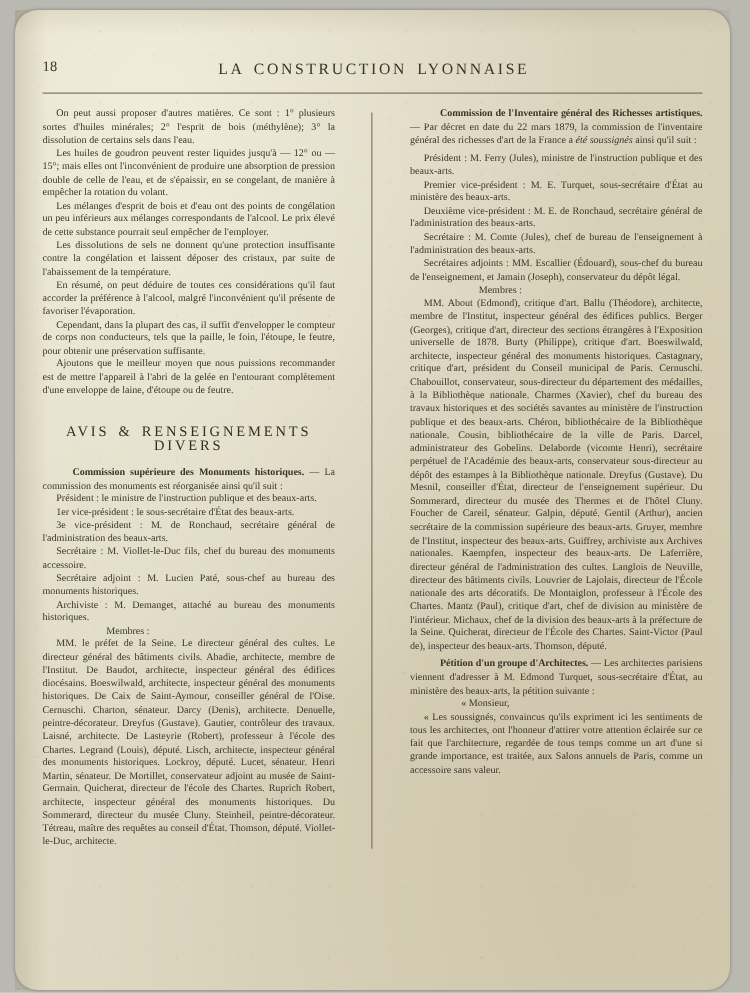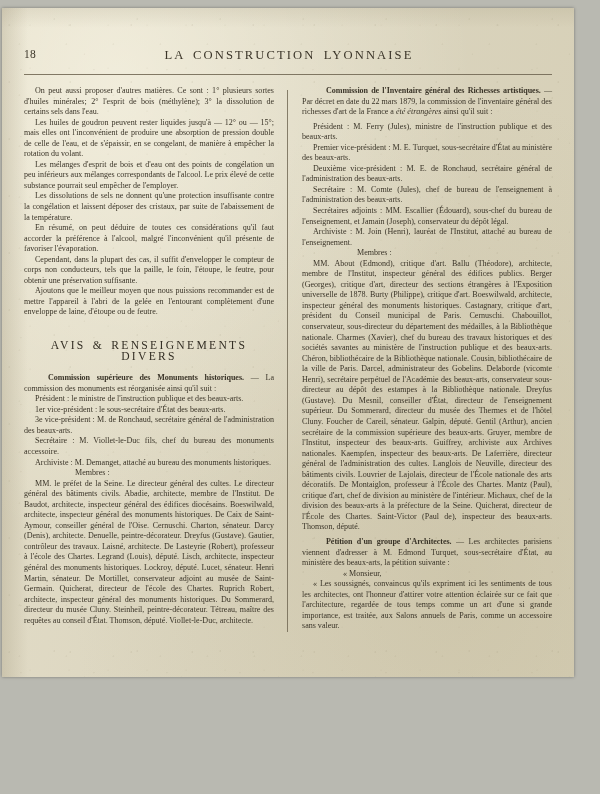--- a/index.html
+++ b/index.html
@@ -8,30 +8,31 @@
   }
   body {
     width: 600px;
     height: 794px;
     background: #b9b9b1;
     font-family: "Liberation Serif", serif;
     overflow: hidden;
   }
   #page {
     position: absolute;
-    left: 2px;
+    left: 12px;
     top: 8px;
     width: 572px;
-    height: 669px;
+    height: 784px;
     background: #ded8c3;
     background-image:
       radial-gradient(ellipse at 20% 12%, rgba(255,252,238,0.55) 0%, rgba(255,252,238,0) 55%),
       radial-gradient(ellipse at 80% 85%, rgba(188,178,146,0.35) 0%, rgba(188,178,146,0) 60%),
       linear-gradient(100deg, #e3ddc8 0%, #dbd5bf 45%, #d6cfb6 100%);
     box-shadow: 0 0 3px rgba(0,0,0,0.35);
+    border-radius: 18px;
   }
   
   #grain {
     position: absolute;
     inset: 0;
     pointer-events: none;
     opacity: .30;
     background-image:
       radial-gradient(circle at 12% 30%, rgba(120,108,78,.30) 0 .6px, transparent 1.2px),
       radial-gradient(circle at 63% 14%, rgba(120,108,78,.26) 0 .6px, transparent 1.2px),
@@ -86,21 +87,21 @@
     opacity: .85;
   }
 
   
   #columns {
     position: absolute;
     left: 22px;
     top: 78px;
     width: 528px;
     display: flex;
-    gap: 0;
+    gap: 16px;
   }
   .col {
     width: 250px;
     font-size: 8.05px;
     line-height: 10.55px;
     color: #3a3428;
     text-align: justify;
     text-justify: inter-word;
     hyphens: manual;
   }
@@ -172,39 +173,39 @@
       <p class="para">Ajoutons que le meilleur moyen que nous puissions recommander est de mettre l'appareil à l'abri de la gelée en l'entourant complètement d'une enveloppe de laine, d'étoupe ou de feutre.</p>
 
       <h2 class="section-head">AVIS &amp; RENSEIGNEMENTS DIVERS</h2>
 
       <p class="para"><span class="lead">Commission supérieure des Monuments historiques.</span><span> — La commission des monuments est réorganisée ainsi qu'il suit :</span></p>
 
       <p class="para">Président : le ministre de l'instruction publique et des beaux-arts.</p>
       <p class="para">1er vice-président : le sous-secrétaire d'État des beaux-arts.</p>
       <p class="para">3e vice-président : M. de Ronchaud, secrétaire général de l'administration des beaux-arts.</p>
       <p class="para">Secrétaire : M. Viollet-le-Duc fils, chef du bureau des monuments accessoire.</p>
+      <p class="para">Secrétaire adjoint : M. Lucien Paté, sous-chef au bureau des monuments historiques.</p>
       <p class="para">Archiviste : M. Demanget, attaché au bureau des monuments historiques.</p>
 
       <p class="para members-label">Membres :</p>
       <p class="para">MM. le préfet de la Seine. Le directeur général des cultes. Le directeur général des bâtiments civils. Abadie, architecte, membre de l'Institut. De Baudot, architecte, inspecteur général des édifices diocésains. Boeswilwald, architecte, inspecteur général des monuments historiques. De Caix de Saint-Aymour, conseiller général de l'Oise. Cernuschi. Charton, sénateur. Darcy (Denis), architecte. Denuelle, peintre-décorateur. Dreyfus (Gustave). Gautier, contrôleur des travaux. Laisné, architecte. De Lasteyrie (Robert), professeur à l'école des Chartes. Legrand (Louis), député. Lisch, architecte, inspecteur général des monuments historiques. Lockroy, député. Lucet, sénateur. Henri Martin, sénateur. De Mortillet, conservateur adjoint au musée de Saint-Germain. Quicherat, directeur de l'école des Chartes. Ruprich Robert, architecte, inspecteur général des monuments historiques. Du Sommerard, directeur du musée Cluny. Steinheil, peintre-décorateur. Tétreau, maître des requêtes au conseil d'État. Thomson, député. Viollet-le-Duc, architecte.</p>
     </div>
 
     <div id="gutter"></div>
 
     <div class="col right">
-      <p class="para"><span class="lead">Commission de l'Inventaire général des Richesses artistiques.</span><span> — Par décret en date du 22 mars 1879, la commission de l'inventaire général des richesses d'art de la France a </span><span class="ital">été étrangères</span><span> ainsi qu'il suit :</span></p>
+      <p class="para"><span class="lead">Commission de l'Inventaire général des Richesses artistiques.</span><span> — Par décret en date du 22 mars 1879, la commission de l'inventaire général des richesses d'art de la France a </span><span class="ital">été soussignés</span><span> ainsi qu'il suit :</span></p>
 
       <div class="gap-small"></div>
 
       <p class="para">Président : M. Ferry (Jules), ministre de l'instruction publique et des beaux-arts.</p>
       <p class="para">Premier vice-président : M. E. Turquet, sous-secrétaire d'État au ministère des beaux-arts.</p>
       <p class="para">Deuxième vice-président : M. E. de Ronchaud, secrétaire général de l'administration des beaux-arts.</p>
       <p class="para">Secrétaire : M. Comte (Jules), chef de bureau de l'enseignement à l'administration des beaux-arts.</p>
       <p class="para">Secrétaires adjoints : MM. Escallier (Édouard), sous-chef du bureau de l'enseignement, et Jamain (Joseph), conservateur du dépôt légal.</p>
-      <p class="para">Archiviste : M. Join (Henri), lauréat de l'Institut, attaché au bureau de l'enseignement.</p>
 
       <p class="para members-label r">Membres :</p>
       <p class="para">MM. About (Edmond), critique d'art. Ballu (Théodore), architecte, membre de l'Institut, inspecteur général des édifices publics. Berger (Georges), critique d'art, directeur des sections étrangères à l'Exposition universelle de 1878. Burty (Philippe), critique d'art. Boeswilwald, architecte, inspecteur général des monuments historiques. Castagnary, critique d'art, président du Conseil municipal de Paris. Cernuschi. Chabouillot, conservateur, sous-directeur du département des médailles, à la Bibliothèque nationale. Charmes (Xavier), chef du bureau des travaux historiques et des sociétés savantes au ministère de l'instruction publique et des beaux-arts. Chéron, bibliothécaire de la Bibliothèque nationale. Cousin, bibliothécaire de la ville de Paris. Darcel, administrateur des Gobelins. Delaborde (vicomte Henri), secrétaire perpétuel de l'Académie des beaux-arts, conservateur sous-directeur au dépôt des estampes à la Bibliothèque nationale. Dreyfus (Gustave). Du Mesnil, conseiller d'État, directeur de l'enseignement supérieur. Du Sommerard, directeur du musée des Thermes et de l'hôtel Cluny. Foucher de Careil, sénateur. Galpin, député. Gentil (Arthur), ancien secrétaire de la commission supérieure des beaux-arts. Gruyer, membre de l'Institut, inspecteur des beaux-arts. Guiffrey, archiviste aux Archives nationales. Kaempfen, inspecteur des beaux-arts. De Laferrière, directeur général de l'administration des cultes. Langlois de Neuville, directeur des bâtiments civils. Louvrier de Lajolais, directeur de l'École nationale des arts décoratifs. De Montaiglon, professeur à l'École des Chartes. Mantz (Paul), critique d'art, chef de division au ministère de l'intérieur. Michaux, chef de la division des beaux-arts à la préfecture de la Seine. Quicherat, directeur de l'École des Chartes. Saint-Victor (Paul de), inspecteur des beaux-arts. Thomson, député.</p>
 
       <div class="gap-small"></div>
 
       <p class="para"><span class="lead">Pétition d'un groupe d'Architectes.</span><span> — Les architectes parisiens viennent d'adresser à M. Edmond Turquet, sous-secrétaire d'État, au ministère des beaux-arts, la pétition suivante :</span></p>
 
       <p class="para quote-open">« Monsieur,</p>
       <p class="para">« Les soussignés, convaincus qu'ils expriment ici les sentiments de tous les architectes, ont l'honneur d'attirer votre attention éclairée sur ce fait que l'architecture, regardée de tous temps comme un art d'une si grande importance, est traitée, aux Salons annuels de Paris, comme un accessoire sans valeur.</p>

